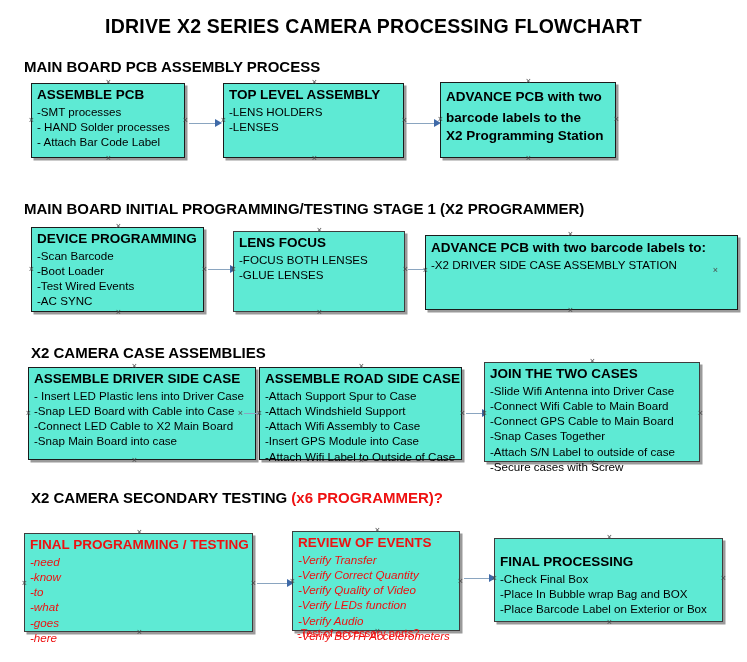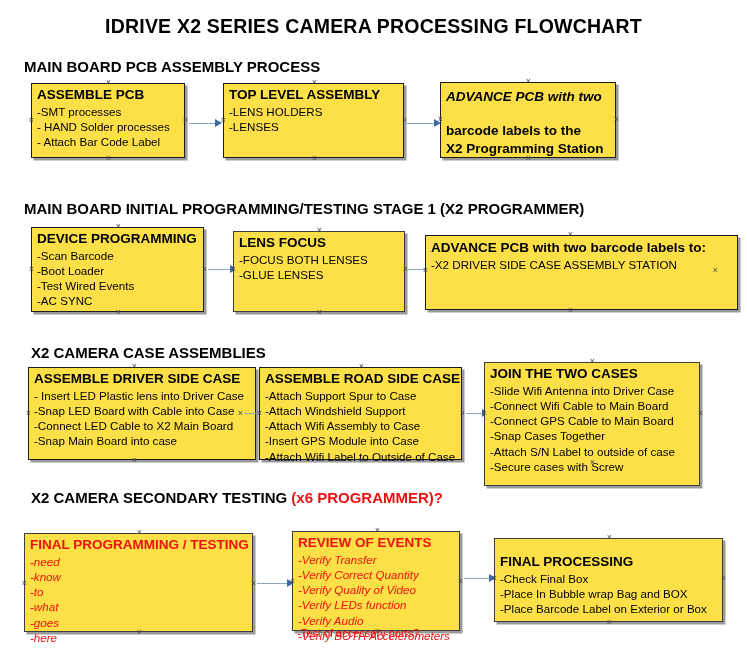--- a/index.html
+++ b/index.html
@@ -31,21 +31,21 @@
     font-size:15px;
     font-weight:bold;
     color:#000000;
     white-space:nowrap;
   }
   .section-head .red{color:#ee1111;}
 
   
   .pbox{
     box-sizing:border-box;
-    background:#fde047;
+    background:#5eead4;
     border:1.3px solid #1b1b1b;
     box-shadow:2.5px 2.5px 0 0 #9a9a9a;
     overflow:visible;
   }
   .pbox.grayedge{border-color:#3d3d3d;}
   .pbox-inner{
     padding:3px 4px 0 5px;
   }
   .pbox .bt{
     font-size:13.5px;
@@ -137,21 +137,21 @@
     <div class="abs xh" style="left:177px;top:33px;"></div>
   </div>
 
   <div class="abs" style="left:406px;top:119px;width:36px;height:9px;">
     <div class="abs arrow-line" style="left:0;top:3.7px;width:29px;"></div>
     <div class="abs arrow-head" style="left:28px;top:0;"></div>
   </div>
 
   <div class="abs pbox" style="left:440px;top:82px;width:176px;height:76px;">
     <div class="pbox-inner" style="padding-top:5px;">
-      <div class="bt" style="line-height:1.32;margin-bottom:16px;font-style:italic;">ADVANCE PCB with two</div>
+      <div class="bt" style="line-height:1.32;margin-bottom:3px;">ADVANCE PCB with two</div>
       <div class="bt" style="line-height:1.32;margin-bottom:0;">barcode labels to the</div>
       <div class="bt" style="line-height:1.32;margin-bottom:0;"> X2 Programming Station</div>
     </div>
     <div class="abs xh" style="left:-4px;top:33px;"></div>
     <div class="abs xh" style="left:84px;top:-5px;"></div>
     <div class="abs xh" style="left:84px;top:72px;"></div>
     <div class="abs xh" style="left:172px;top:33px;"></div>
   </div>
 
   <div class="abs section-head" style="left:24px;top:200px;">
@@ -241,21 +241,21 @@
     <div class="abs xh" style="left:98px;top:-5px;"></div>
     <div class="abs xh" style="left:98px;top:89px;"></div>
     <div class="abs xh" style="left:199px;top:42px;"></div>
   </div>
 
   <div class="abs" style="left:466px;top:409px;width:24px;height:9px;">
     <div class="abs arrow-line" style="left:0;top:3.7px;width:17px;"></div>
     <div class="abs arrow-head" style="left:16px;top:0;"></div>
   </div>
 
-  <div class="abs pbox grayedge" style="left:484px;top:362px;width:216px;height:124px;">
+  <div class="abs pbox grayedge" style="left:484px;top:362px;width:216px;height:100px;">
     <div class="pbox-inner">
       <div class="bt">JOIN THE TWO CASES</div>
       <div class="bl">-Slide Wifi Antenna into Driver Case</div>
       <div class="bl">-Connect Wifi Cable to Main Board</div>
       <div class="bl">-Connect GPS Cable to Main Board</div>
       <div class="bl">-Snap Cases Together</div>
       <div class="bl">-Attach S/N Label to outside of case</div>
       <div class="bl">-Secure cases with Screw</div>
     </div>
     <div class="abs xh" style="left:-4px;top:47px;"></div>

